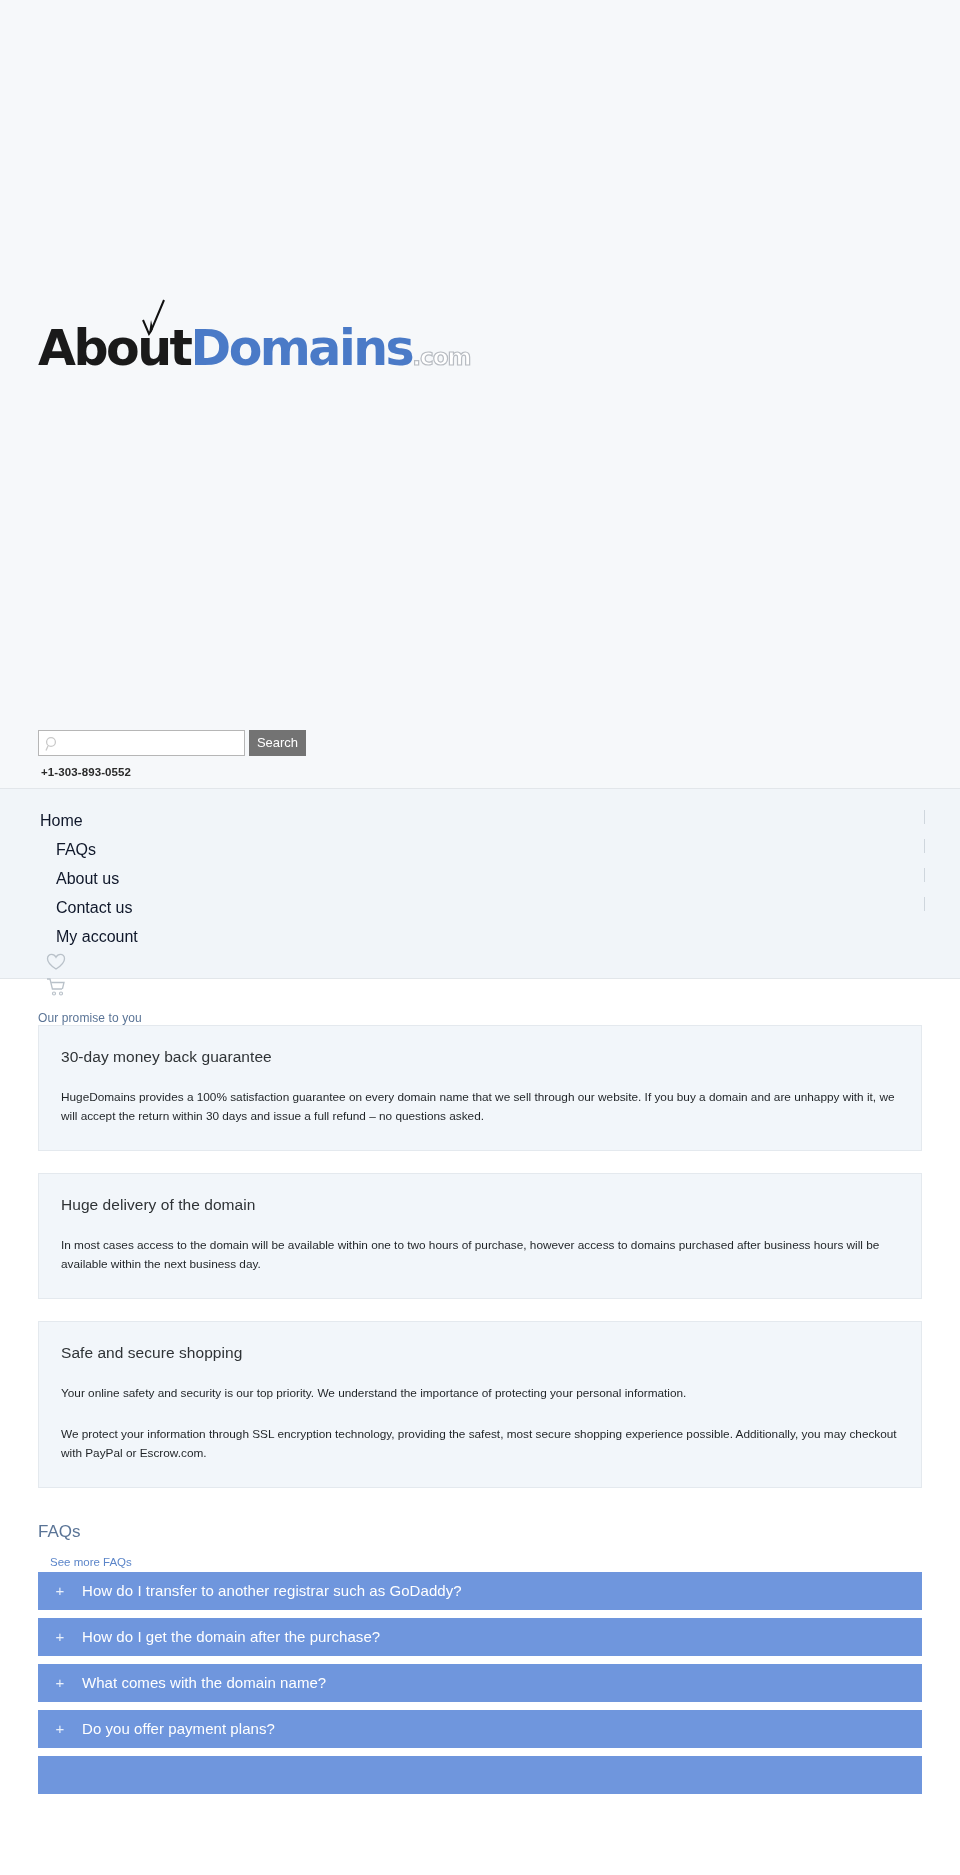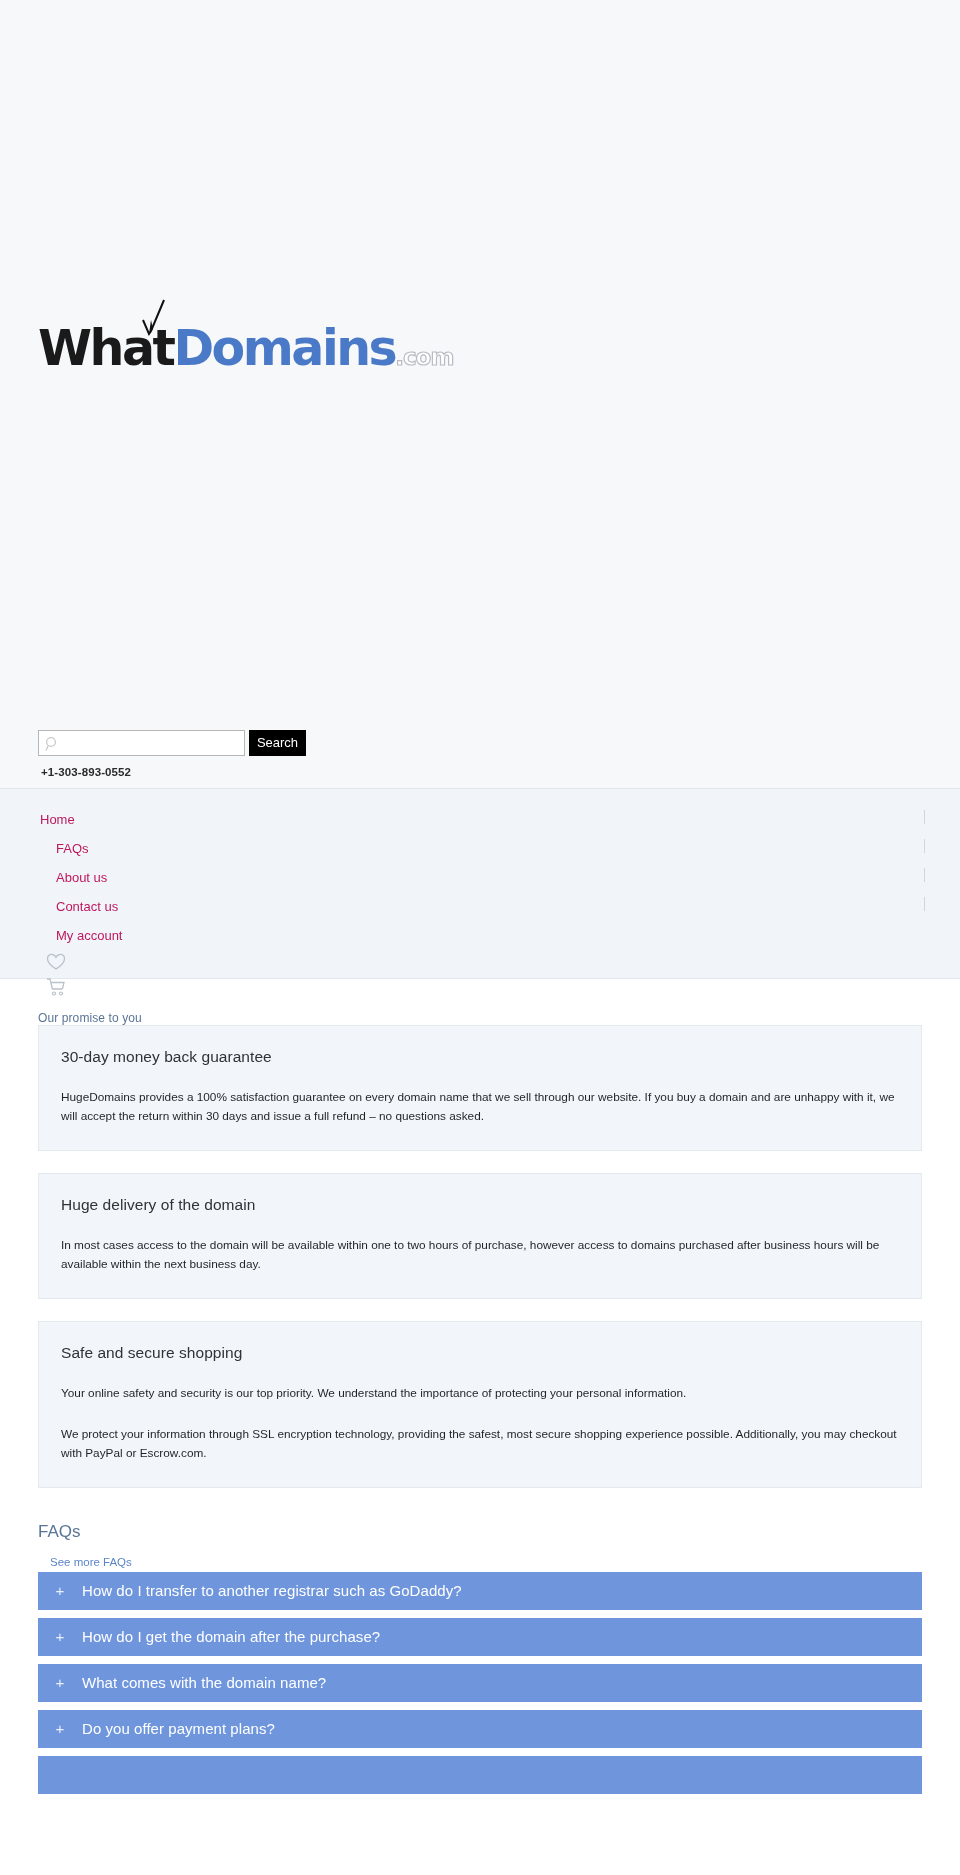--- a/index.html
+++ b/index.html
@@ -78,21 +78,21 @@
   }
   .search-glyph {
     position: absolute;
     left: 6px; top: 5px;
     width: 15px; height: 16px;
     pointer-events: none;
   }
   .search-btn {
     margin-left: 4px;
     width: 57px;
-    background: #000000;
+    background: #737373;
     border: 0;
     color: #fff;
     font-family: "Liberation Sans", sans-serif;
     font-size: 13px;
     cursor: pointer;
     line-height: 26px;
     padding: 0;
     height: 26px;
   }
   .phone {
@@ -108,22 +108,22 @@
   
   .nav {
     background: #f1f5f9;
     border-top: 1px solid #e2e6ea;
     border-bottom: 1px solid #e2e6ea;
     height: 191px;
     position: relative;
   }
   .nav-item {
     position: absolute;
-    font-size: 13px;
-    color: #be185d;
+    font-size: 16px;
+    color: #0f172a;
     cursor: pointer;
     white-space: nowrap;
   }
   .nav-item:nth-of-type(1) { left: 40px; top: 23px; }
   .nav-item:nth-of-type(2) { left: 56px; top: 52px; }
   .nav-item:nth-of-type(3) { left: 56px; top: 81px; }
   .nav-item:nth-of-type(4) { left: 56px; top: 110px; }
   .nav-item:nth-of-type(5) { left: 56px; top: 139px; }
   .nav-sep {
     position: absolute;
@@ -216,21 +216,21 @@
 <body>
 
 <div class="header-band">
 
   <div class="logo-wrap">
     <svg class="logo-check" viewBox="0 0 26 48">
       <path d="M2 22 L8 36 L10 33 L23 2" fill="none" stroke="#111" stroke-width="2"></path>
       <path d="M8 36 L10 22 L12 31 Z" fill="#111"></path>
     </svg>
     <div class="logo-text">
-      <span class="logo-huge">What</span><span class="logo-domains">Domains</span><span class="logo-com">.com</span>
+      <span class="logo-huge">About</span><span class="logo-domains">Domains</span><span class="logo-com">.com</span>
     </div>
   </div>
 
   <div class="search-row">
     <div class="search-input-wrap">
       <svg class="search-glyph" viewBox="0 0 15 16">
         <circle cx="6" cy="6" r="4.4" fill="none" stroke="#c9c9c9" stroke-width="1.3"></circle>
         <line x1="3" y1="10" x2="1" y2="14.5" stroke="#c9c9c9" stroke-width="1.3"></line>
       </svg>
       <input class="search-input" type="text" placeholder="" style="">

